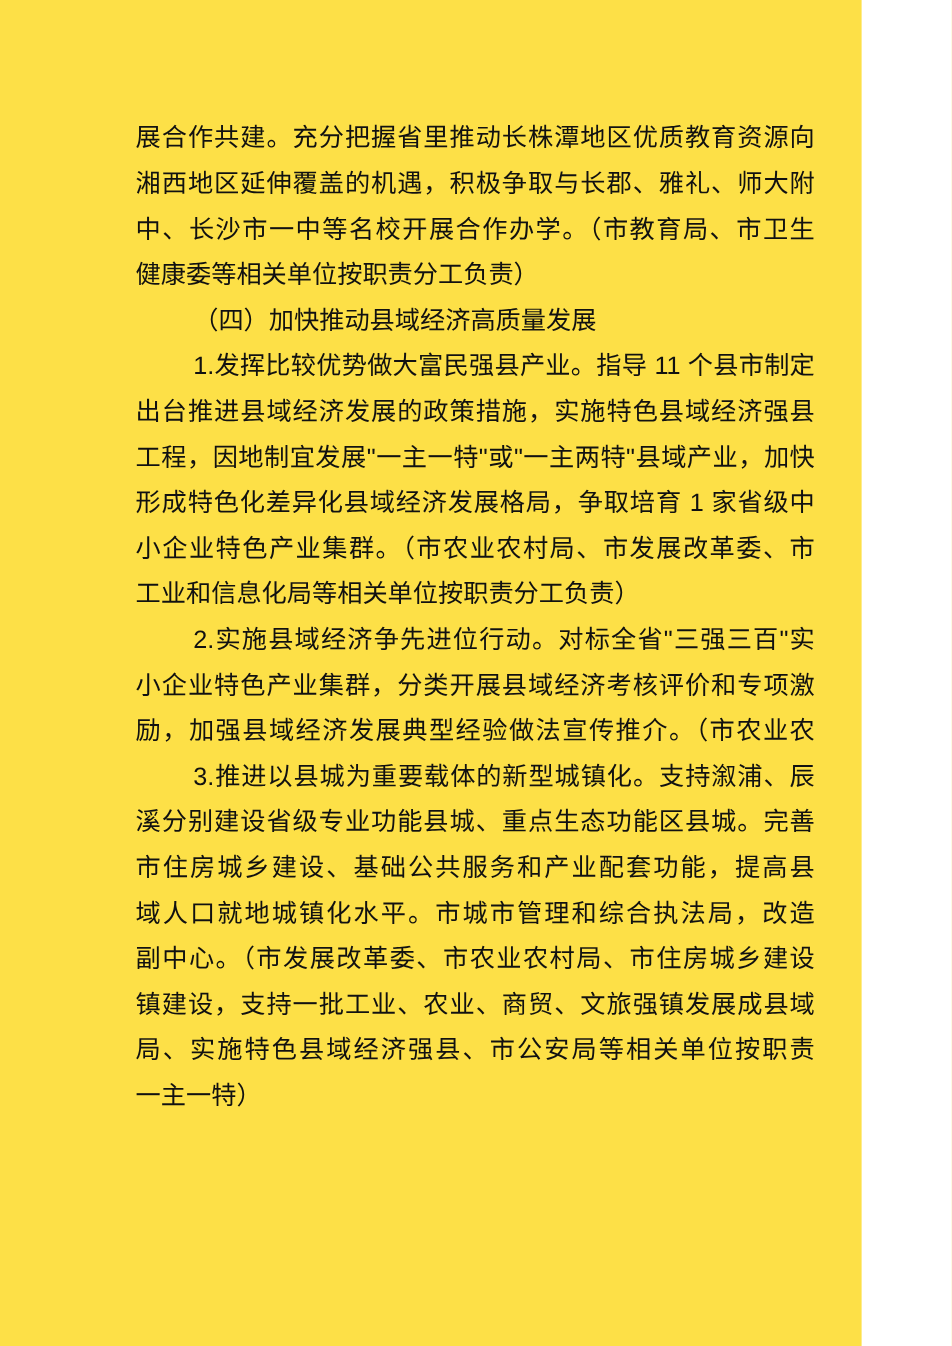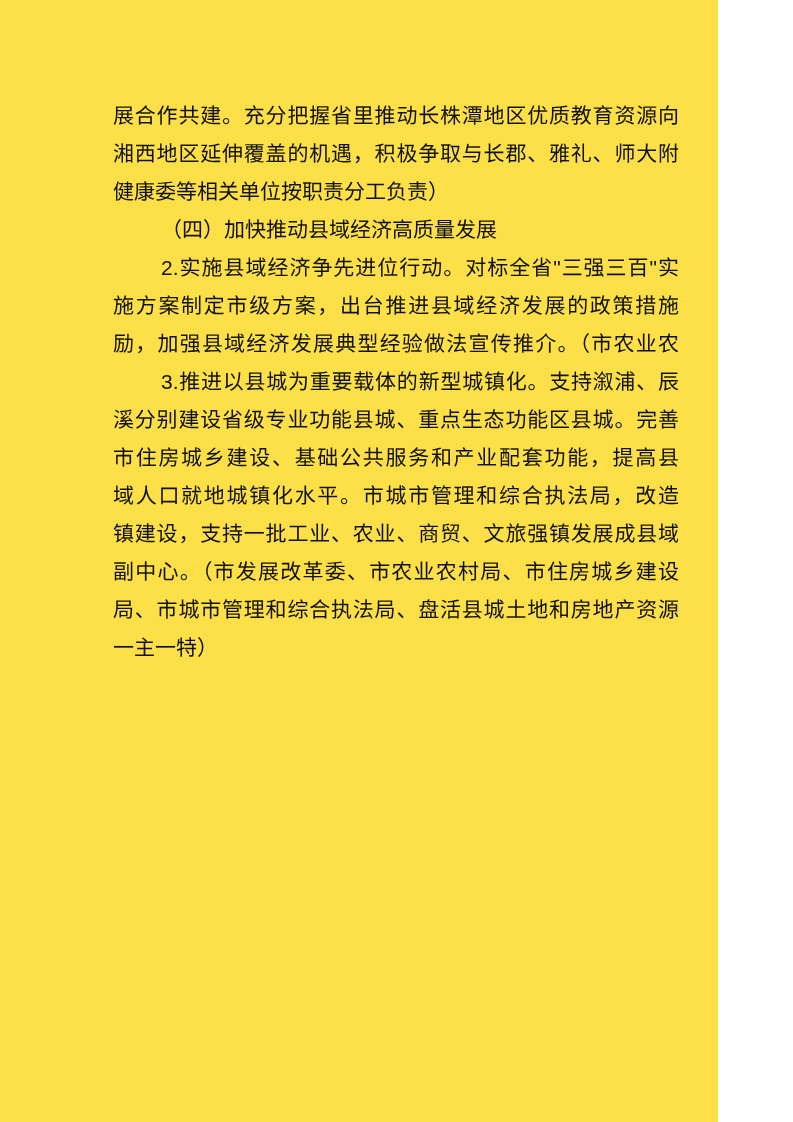--- a/index.html
+++ b/index.html
@@ -43,34 +43,43 @@
     }
   </style>
 </head>
 <body>
 
 <div class="page">
   <div class="content" style="color: rgb(17, 17, 17);">
       <div class="para">
         <div class="line">展合作共建。充分把握省里推动长株潭地区优质教育资源向</div>
         <div class="line">湘西地区延伸覆盖的机遇，积极争取与长郡、雅礼、师大附</div>
+        <div class="line">中、长沙市一中等名校开展合作办学。（市教育局、市卫生</div>
         <div class="line line-last">健康委等相关单位按职责分工负责）</div>
       </div>
       <div class="para">
         <div class="line line-last line-indent">（四）加快推动县域经济高质量发展</div>
       </div>
       <div class="para">
+        <div class="line line-indent">1.发挥比较优势做大富民强县产业。指导 11 个县市制定</div>
+        <div class="line">出台推进县域经济发展的政策措施，实施特色县域经济强县</div>
+        <div class="line">工程，因地制宜发展"一主一特"或"一主两特"县域产业，加快</div>
+        <div class="line">形成特色化差异化县域经济发展格局，争取培育 1 家省级中</div>
+        <div class="line">小企业特色产业集群。（市农业农村局、市发展改革委、市</div>
+        <div class="line line-last">工业和信息化局等相关单位按职责分工负责）</div>
+      </div>
+      <div class="para">
         <div class="line line-indent">2.实施县域经济争先进位行动。对标全省"三强三百"实</div>
-        <div class="line">施方案制定市级方案，出台推进县域经济发展的政策措施</div>
+        <div class="line">小企业特色产业集群，分类开展县域经济考核评价和专项激</div>
         <div class="line">励，加强县域经济发展典型经验做法宣传推介。（市农业农</div>
       </div>
       <div class="para">
         <div class="line line-indent">3.推进以县城为重要载体的新型城镇化。支持溆浦、辰</div>
         <div class="line">溪分别建设省级专业功能县城、重点生态功能区县城。完善</div>
         <div class="line">市住房城乡建设、基础公共服务和产业配套功能，提高县</div>
         <div class="line">域人口就地城镇化水平。市城市管理和综合执法局，改造</div>
+        <div class="line">副中心。（市发展改革委、市农业农村局、市住房城乡建设</div>
         <div class="line">镇建设，支持一批工业、农业、商贸、文旅强镇发展成县域</div>
-        <div class="line">副中心。（市发展改革委、市农业农村局、市住房城乡建设</div>
-        <div class="line">局、市城市管理和综合执法局、盘活县城土地和房地产资源</div>
+        <div class="line">局、实施特色县域经济强县、市公安局等相关单位按职责</div>
         <div class="line line-last">一主一特）</div>
       </div>
     </div>
 </div>
 
 </body></html>

